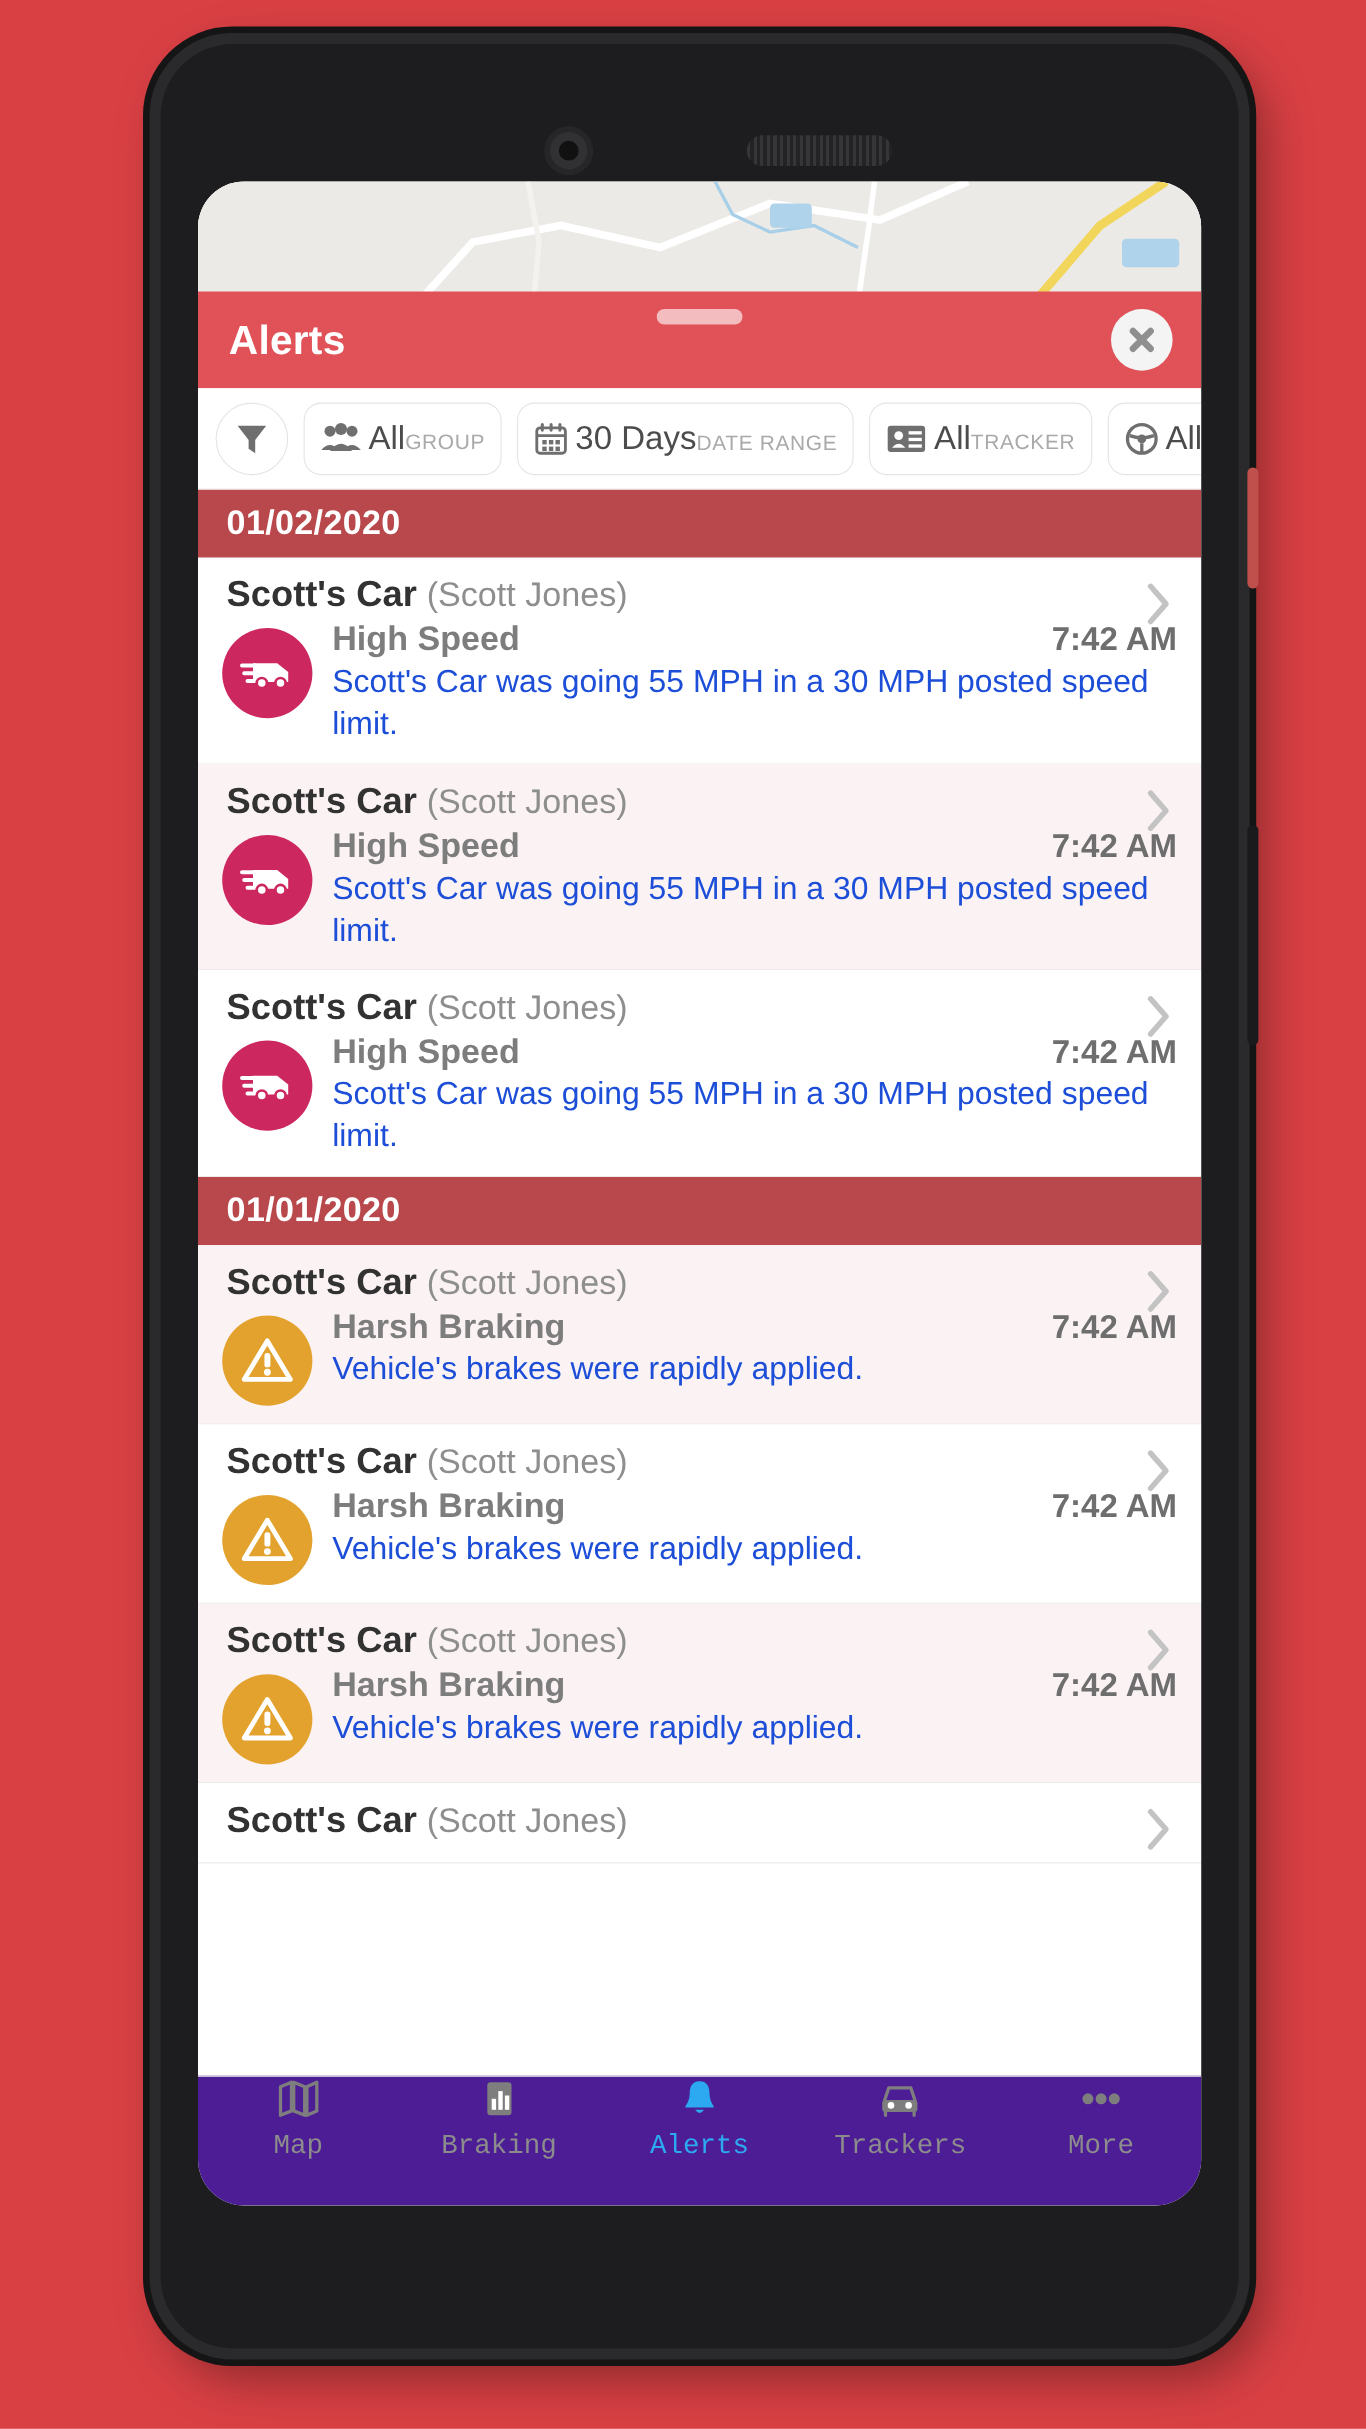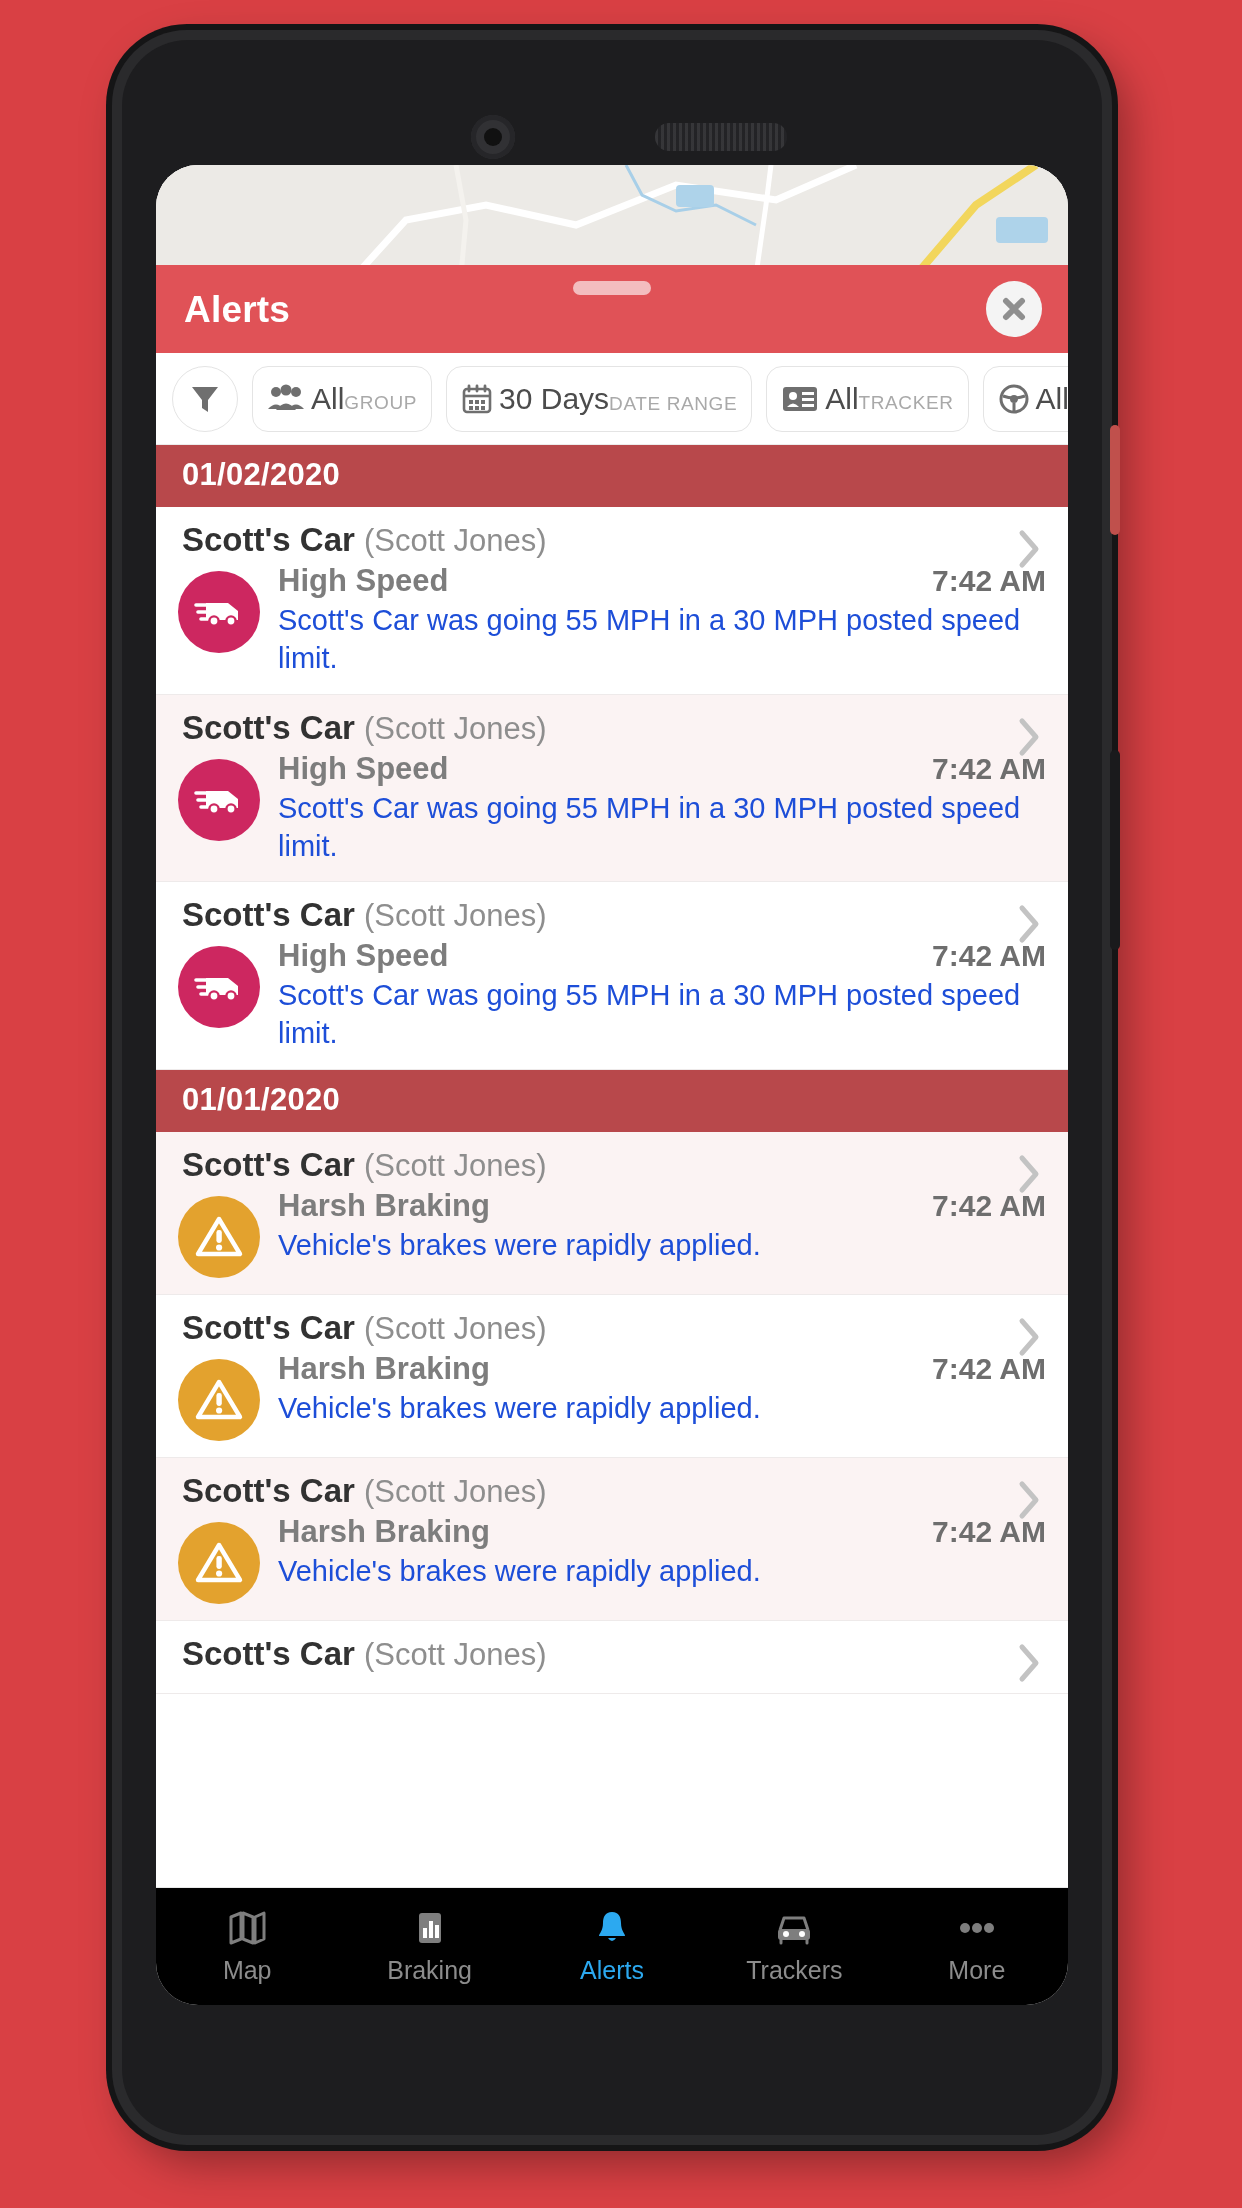--- a/index.html
+++ b/index.html
@@ -6,21 +6,21 @@
   html, body {
     width: 1242px; height: 2208px;
     overflow: hidden;
     font-family: "Liberation Sans", sans-serif;
   }
   body { background: #d94044; position: relative; }
 
   
   #phone-frame {
     position: absolute;
-    left: 112px; top: 30px;
+    left: 136px; top: 30px;
     width: 1000px; height: 2115px;
     background: #2a2a2c;
     border-radius: 75px;
     box-shadow: 0 0 0 6px #151516, 14px 18px 44px rgba(0,0,0,.35);
   }
   #phone-bezel-inner {
     position: absolute; inset: 10px;
     background: #1d1d1f;
     border-radius: 66px;
   }
@@ -146,22 +146,22 @@
   .alert-icon.harsh-braking { background: #e3a22e; }
   .alert-text { flex: 1; min-width: 0; }
   .alert-head-line { display: flex; justify-content: space-between; align-items: baseline; }
   .alert-type { font-size: 31px; font-weight: bold; color: #7d7d7d; }
   .alert-time { font-size: 30px; font-weight: bold; color: #6e6e6e; white-space: nowrap; }
   .alert-desc { font-size: 29px; color: #1d4ed8; line-height: 1.32; margin-top: 2px; }
 
   
   #bottom-nav {
     position: absolute; left: 0; bottom: 0; width: 100%; height: 118px;
-    background: #000000; border-top: 1px solid #e8e8e8;
-    display: flex; align-items: center;
+    background: #4c1d95; border-top: 1px solid #e8e8e8;
+    display: flex; align-items: flex-start; font-family: Liberation Mono, monospace;
   }
   .nav-item {
     flex: 1; display: flex; flex-direction: column;
     align-items: center; justify-content: center; gap: 8px;
   }
   .nav-label { font-size: 25px; color: #8c8c8c; }
   .nav-item.active .nav-label { color: #2ca9f0; }
 </style>
 </head>
 <body>

